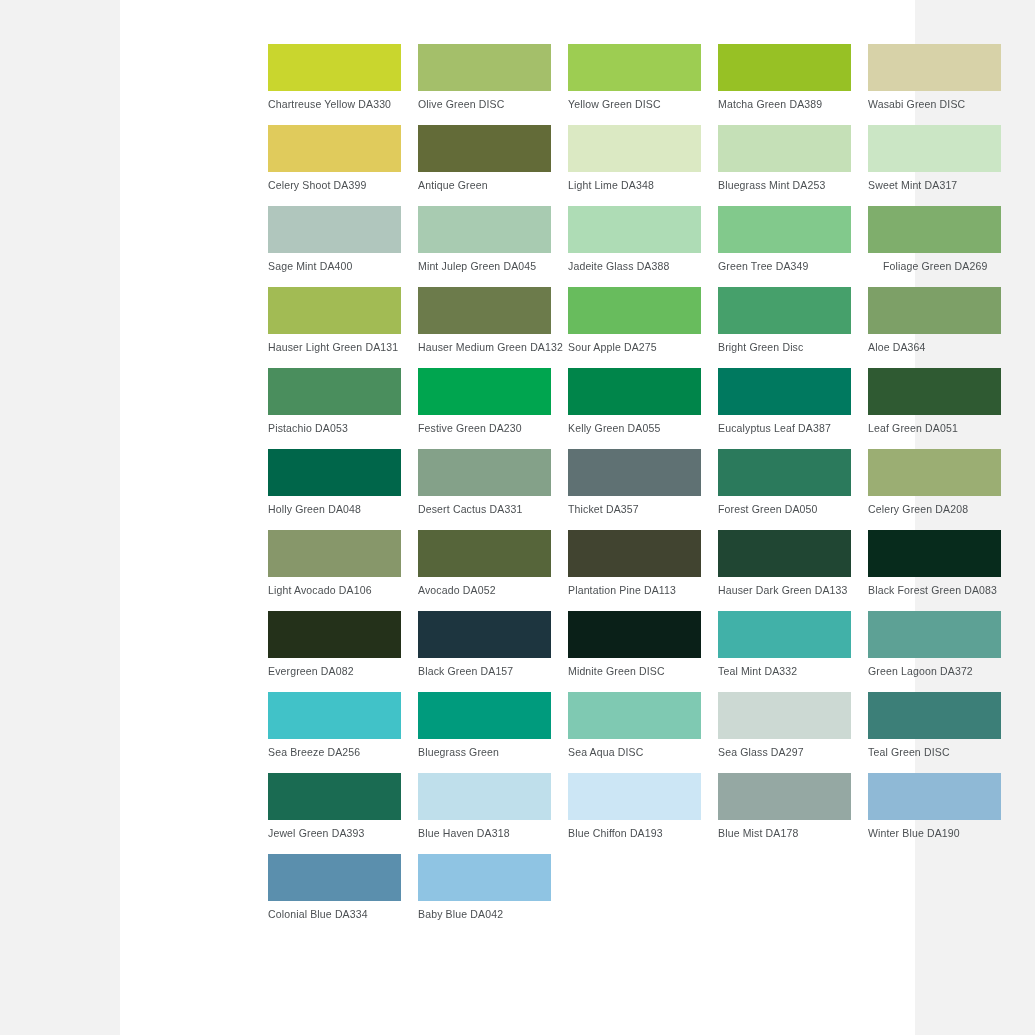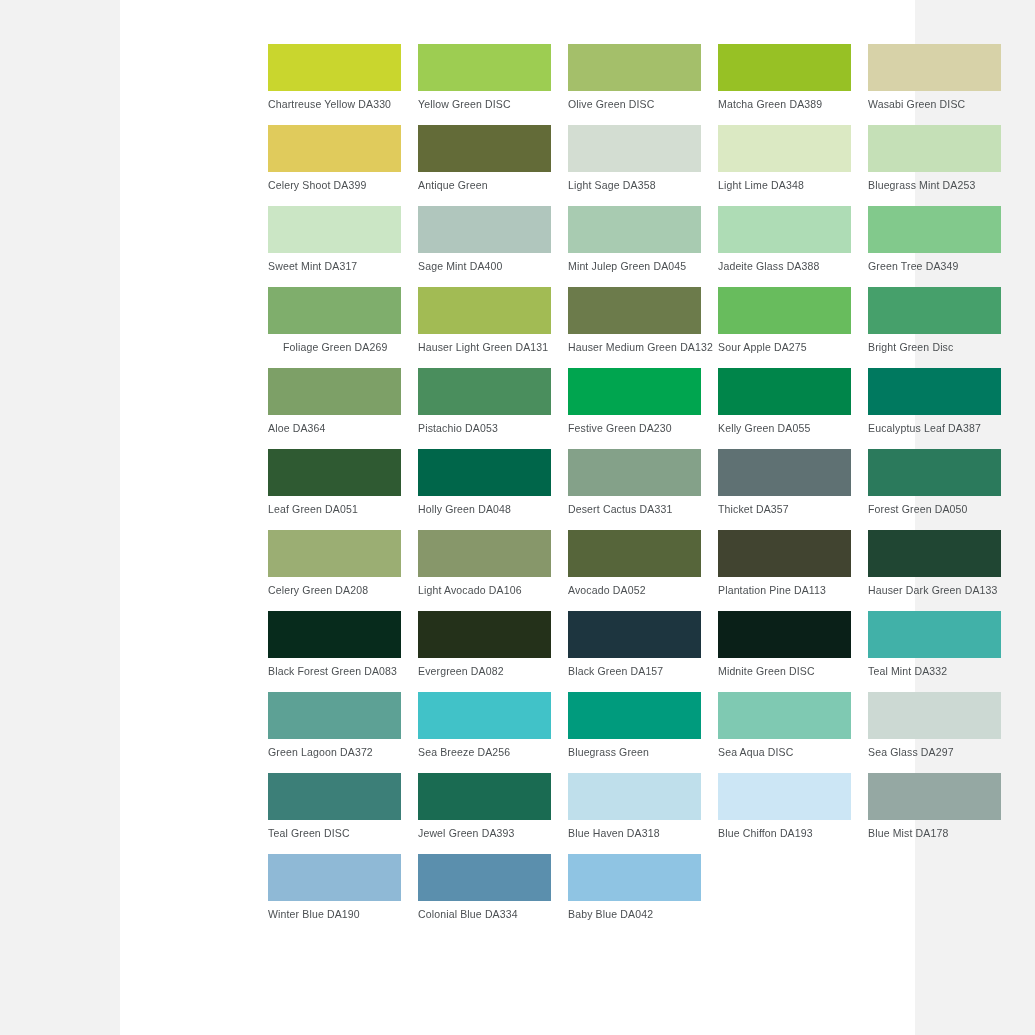--- a/index.html
+++ b/index.html
@@ -71,46 +71,42 @@
 <body>
 
 <div id="page" style="background: rgb(242, 242, 242);">
   <div id="sheet" style="background: rgb(255, 255, 255);">
     <div id="palette-grid">
         <div class="swatch-cell">
           <span class="swatch-chip" style="background: rgb(201, 214, 46);"></span>
           <span class="swatch-label" style="color: rgb(75, 79, 82);">Chartreuse Yellow DA330</span>
         </div>
         <div class="swatch-cell">
+          <span class="swatch-chip" style="background: rgb(164, 191, 106);"></span>
+          <span class="swatch-label" style="color: rgb(75, 79, 82);">Olive Green DISC</span>
+        </div>
+        <div class="swatch-cell">
           <span class="swatch-chip" style="background: rgb(157, 205, 82);"></span>
           <span class="swatch-label" style="color: rgb(75, 79, 82);">Yellow Green DISC</span>
         </div>
         <div class="swatch-cell">
-          <span class="swatch-chip" style="background: rgb(164, 191, 106);"></span>
-          <span class="swatch-label" style="color: rgb(75, 79, 82);">Olive Green DISC</span>
-        </div>
-        <div class="swatch-cell">
           <span class="swatch-chip" style="background: rgb(151, 193, 37);"></span>
           <span class="swatch-label" style="color: rgb(75, 79, 82);">Matcha Green DA389</span>
         </div>
         <div class="swatch-cell">
           <span class="swatch-chip" style="background: rgb(215, 210, 168);"></span>
           <span class="swatch-label" style="color: rgb(75, 79, 82);">Wasabi Green DISC</span>
         </div>
         <div class="swatch-cell">
           <span class="swatch-chip" style="background: rgb(224, 203, 92);"></span>
           <span class="swatch-label" style="color: rgb(75, 79, 82);">Celery Shoot DA399</span>
         </div>
         <div class="swatch-cell">
           <span class="swatch-chip" style="background: rgb(99, 107, 56);"></span>
           <span class="swatch-label" style="color: rgb(75, 79, 82);">Antique Green</span>
-        </div>
-        <div class="swatch-cell">
-          <span class="swatch-chip" style="background: rgb(211, 221, 210);"></span>
-          <span class="swatch-label" style="color: rgb(75, 79, 82);">Light Sage DA358</span>
         </div>
         <div class="swatch-cell">
           <span class="swatch-chip" style="background: rgb(219, 233, 195);"></span>
           <span class="swatch-label" style="color: rgb(75, 79, 82);">Light Lime DA348</span>
         </div>
         <div class="swatch-cell">
           <span class="swatch-chip" style="background: rgb(197, 224, 183);"></span>
           <span class="swatch-label" style="color: rgb(75, 79, 82);">Bluegrass Mint DA253</span>
         </div>
         <div class="swatch-cell">

